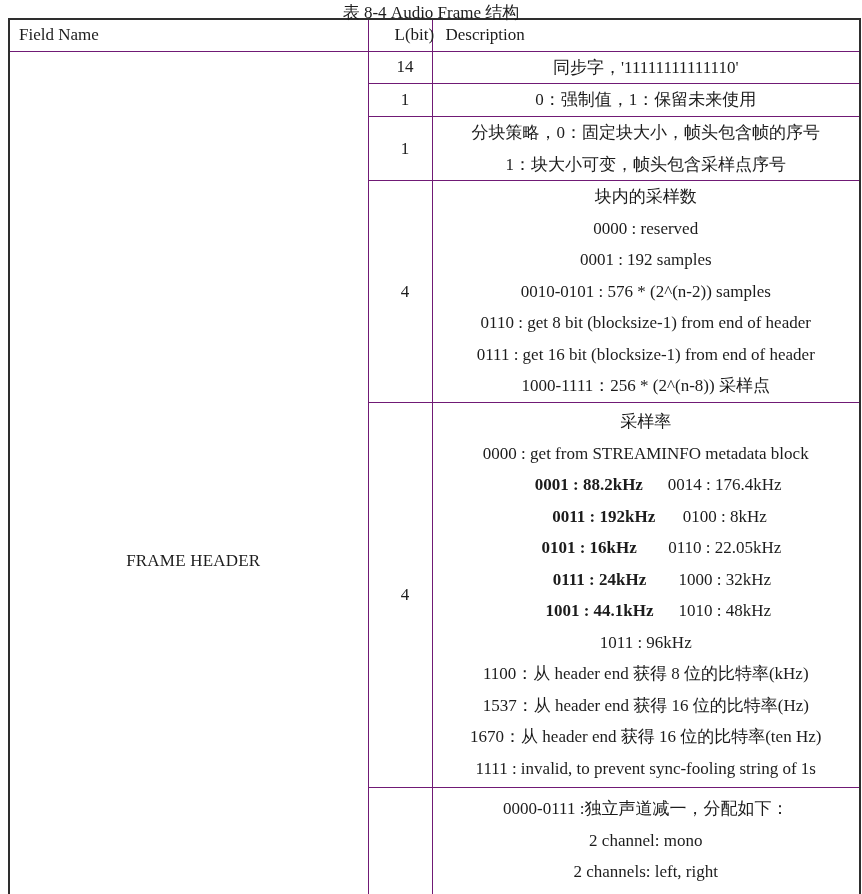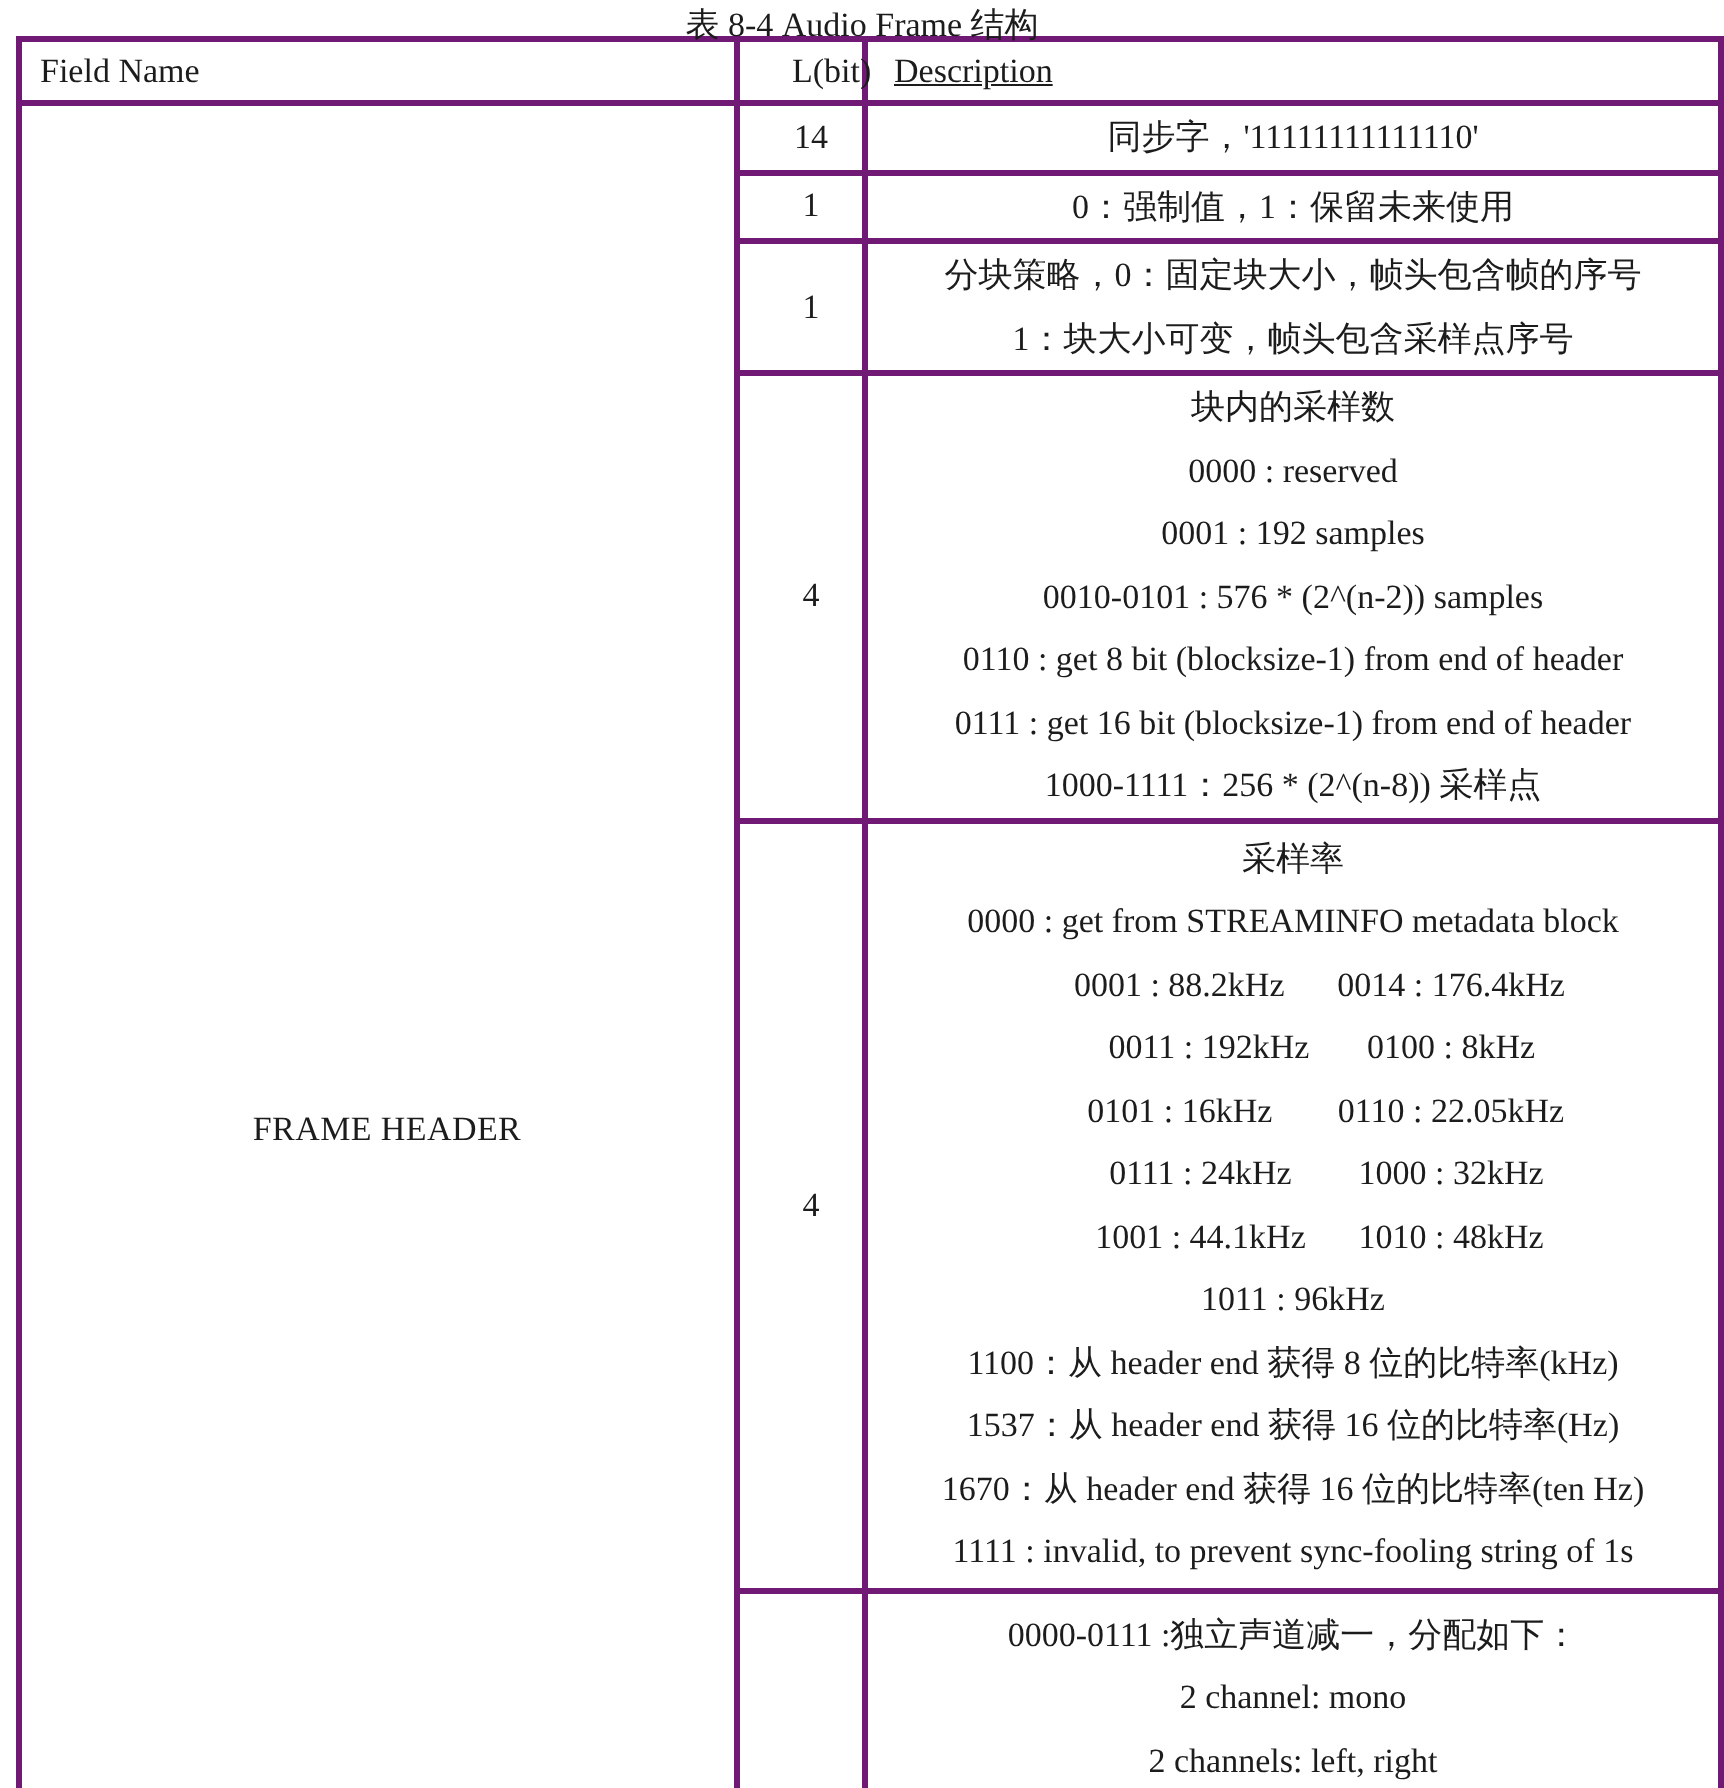--- a/index.html
+++ b/index.html
@@ -20,21 +20,21 @@
     text-align: center;
     font-size: 17px;
   }
   table.spec {
     border-collapse: collapse;
     table-layout: fixed;
     margin-left: 8px;
     width: 851px;
   }
   table.spec { border: 2px solid #2e2e2e; }
-  table.spec th, table.spec td { border: 3px solid #701a75; }
+  table.spec th, table.spec td { border: 1px solid #701a75; }
 
   col.c1 { width: 359px; }
   col.c2 { width: 64px; }
   col.c3 { width: 428px; }
 
   tr.r-head { height: 32px; }
   tr.r0 { height: 32px; }
   tr.r1 { height: 33px; }
   tr.r2 { height: 64px; }
   tr.r3 { height: 222px; }
@@ -43,40 +43,40 @@
 
   th {
     font-weight: normal;
     text-align: left;
     font-size: 17px;
     vertical-align: middle;
     padding: 0;
   }
   th.h1 { padding-left: 9px; }
   th.h2 { padding-left: 26px; }
-  th.h3 { padding-left: 13px; text-decoration: underline; }
+  th.h3 { padding-left: 13px; }
 
   td { padding: 0; vertical-align: middle; font-size: 17px; text-align: center; }
 
   td.field {
     padding-left: 9px;
     letter-spacing: 0.2px;
   }
   td.lbit { padding-left: 10px; }
 
   td.desc {
     padding: 0 13px;
     line-height: 31.5px;
   }
   td.desc.top {
     vertical-align: top;
     padding-top: 5px;
   }
   .line { white-space: nowrap; }
-  .pcol { display: inline-block; width: 158px; }
+  .pcol { display: inline-block; width: 158px; font-weight: bold; }
 </style>
 </head>
 <body>
 
 <div class="caption">表 8-4 Audio Frame 结构</div>
 
 <table class="spec">
   <colgroup>
       <col class="c1">
       <col class="c2">

